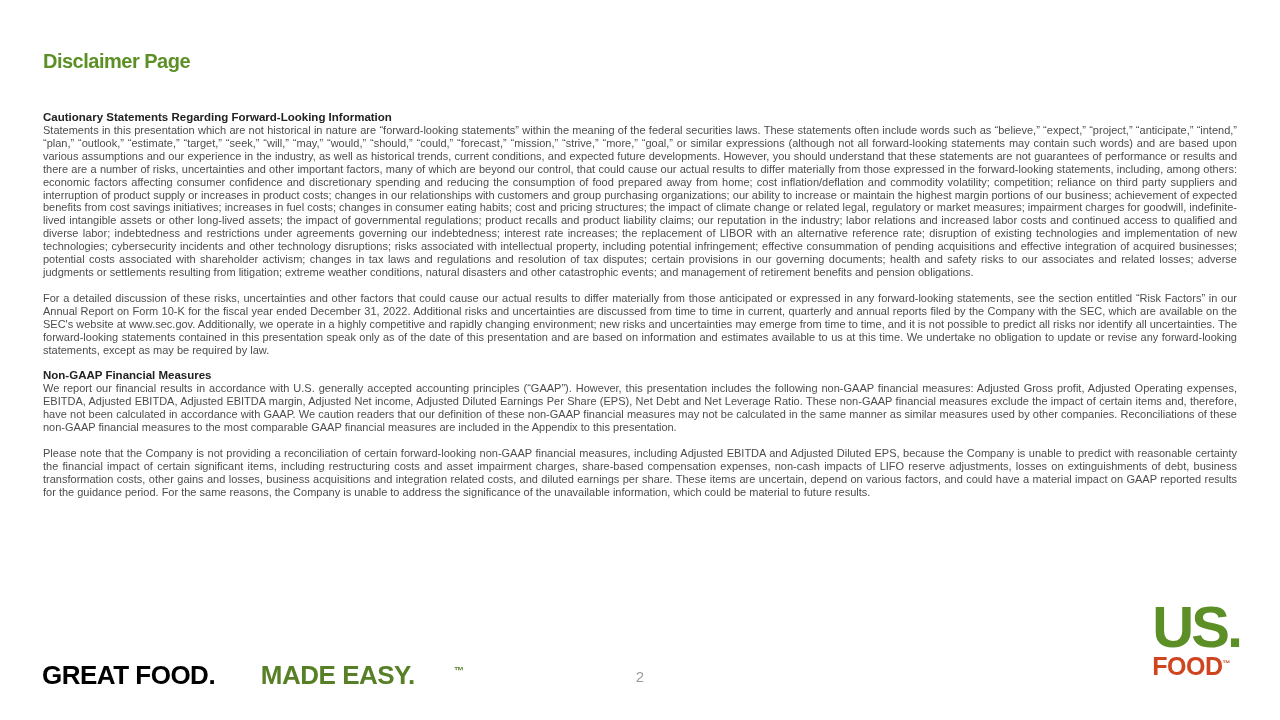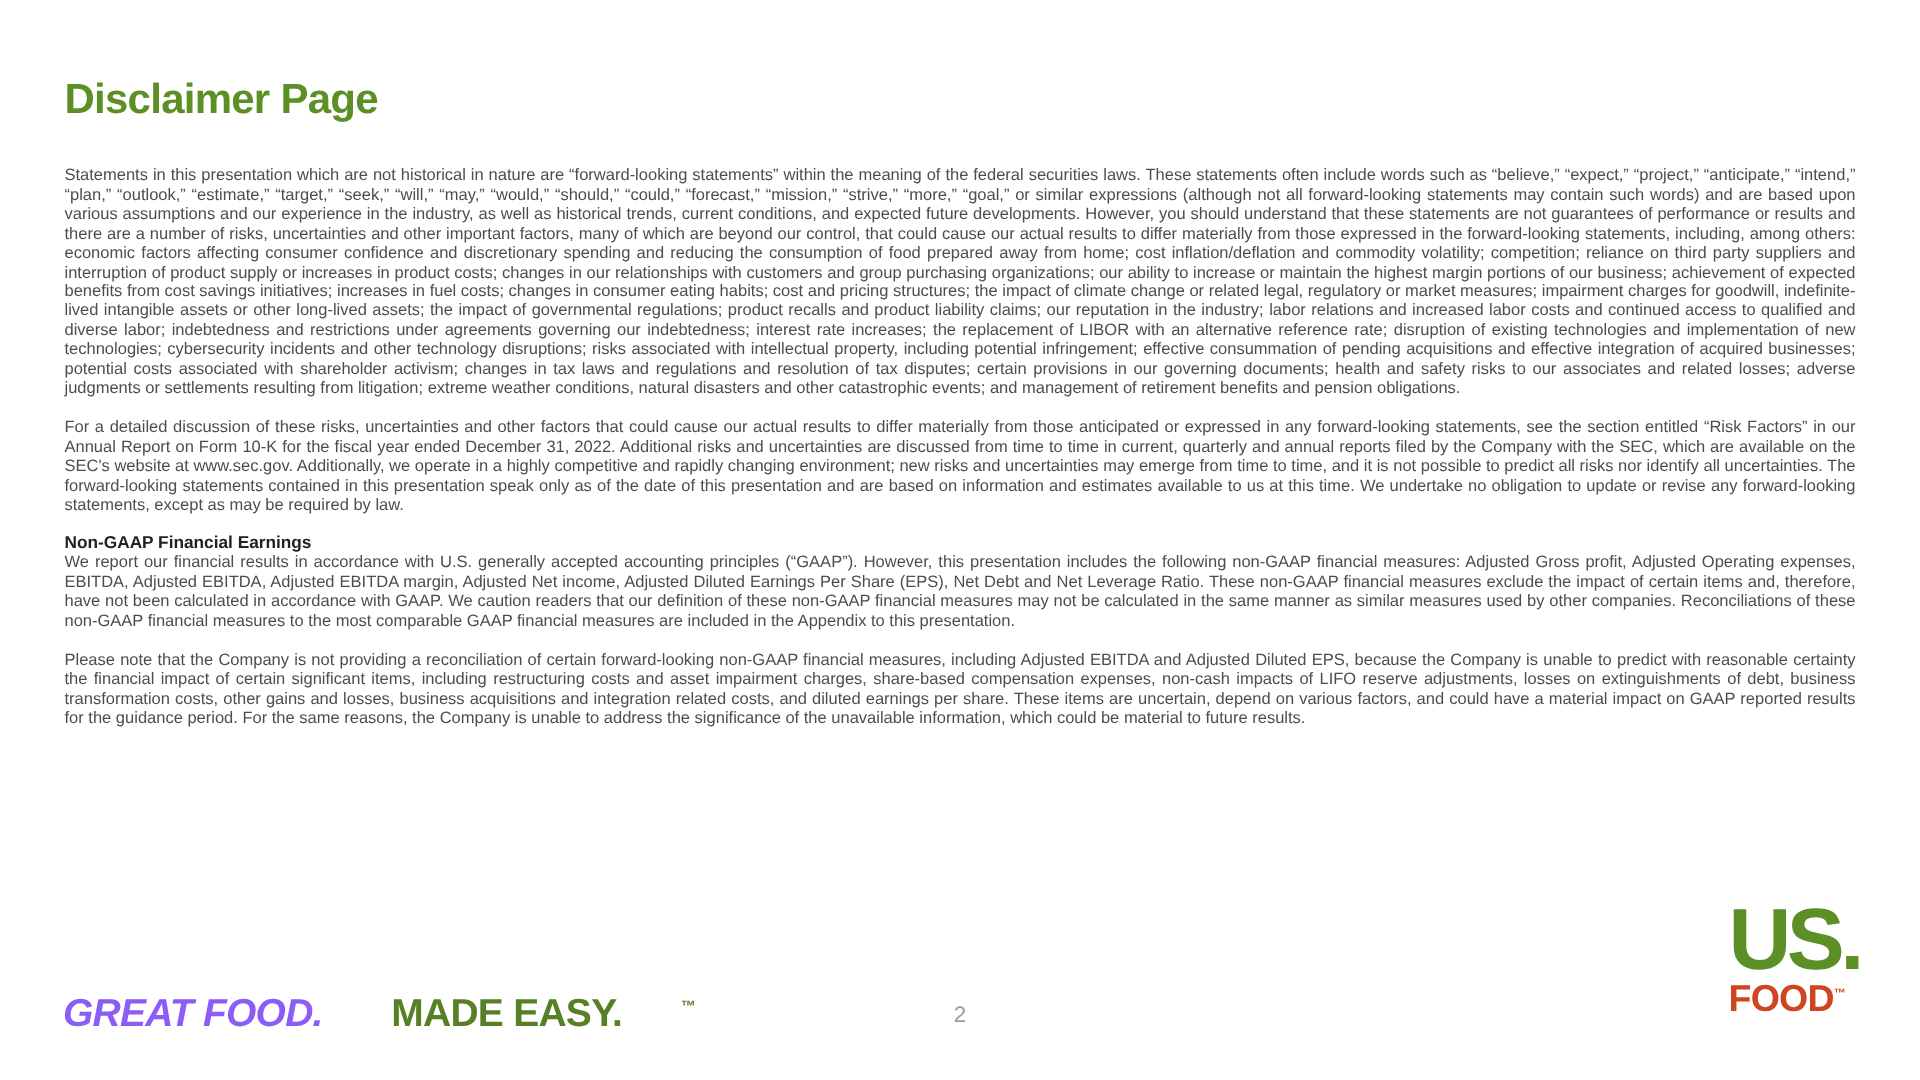--- a/index.html
+++ b/index.html
@@ -13,21 +13,21 @@
     width: 1280px;
     height: 720px;
     background: #ffffff;
     overflow: hidden;
   }
   .page-title {
     position: absolute;
     left: 43px;
     top: 50px;
     margin: 0;
-    font-size: 28px;
+    font-size: 20px;
     font-weight: bold;
     letter-spacing: -0.5px;
     color: #5C8F25;
   }
   .content {
     position: absolute;
     left: 43px;
     top: 111px;
     width: 1194px;
   }
@@ -48,21 +48,21 @@
   .gap-before { margin-top: 13px !important; }
   .footer-tagline {
     position: absolute;
     left: 42px;
     top: 660px;
     font-size: 26px;
     font-weight: bold;
     letter-spacing: -0.5px;
     white-space: nowrap;
   }
-  .tg-orange { color: #8b5cf6; font-style: italic; }
+  .tg-orange { color: #000000; }
   .tg-green  { color: #567F26; margin-left: 39px; }
   .tg-tm {
     font-size: 10px;
     vertical-align: super;
     letter-spacing: 0;
   }
   .page-number {
     position: absolute;
     left: 0;
     right: 0;
@@ -99,26 +99,27 @@
 </style>
 </head>
 <body>
 
 <div class="slide">
 
   <h1 class="page-title">Disclaimer Page</h1>
 
   <div class="content">
 
+    <h2 class="section-heading">Cautionary Statements Regarding Forward-Looking Information</h2>
 
     <p>Statements in this presentation which are not historical in nature are “forward-looking statements” within the meaning of the federal securities laws. These statements often include words such as “believe,” “expect,” “project,” “anticipate,” “intend,” “plan,” “outlook,” “estimate,” “target,” “seek,” “will,” “may,” “would,” “should,” “could,” “forecast,” “mission,” “strive,” “more,” “goal,” or similar expressions (although not all forward-looking statements may contain such words) and are based upon various assumptions and our experience in the industry, as well as historical trends, current conditions, and expected future developments. However, you should understand that these statements are not guarantees of performance or results and there are a number of risks, uncertainties and other important factors, many of which are beyond our control, that could cause our actual results to differ materially from those expressed in the forward-looking statements, including, among others: economic factors affecting consumer confidence and discretionary spending and reducing the consumption of food prepared away from home; cost inflation/deflation and commodity volatility; competition; reliance on third party suppliers and interruption of product supply or increases in product costs; changes in our relationships with customers and group purchasing organizations; our ability to increase or maintain the highest margin portions of our business; achievement of expected benefits from cost savings initiatives; increases in fuel costs; changes in consumer eating habits; cost and pricing structures; the impact of climate change or related legal, regulatory or market measures; impairment charges for goodwill, indefinite-lived intangible assets or other long-lived assets; the impact of governmental regulations; product recalls and product liability claims; our reputation in the industry; labor relations and increased labor costs and continued access to qualified and diverse labor; indebtedness and restrictions under agreements governing our indebtedness; interest rate increases; the replacement of LIBOR with an alternative reference rate; disruption of existing technologies and implementation of new technologies; cybersecurity incidents and other technology disruptions; risks associated with intellectual property, including potential infringement; effective consummation of pending acquisitions and effective integration of acquired businesses; potential costs associated with shareholder activism; changes in tax laws and regulations and resolution of tax disputes; certain provisions in our governing documents; health and safety risks to our associates and related losses; adverse judgments or settlements resulting from litigation; extreme weather conditions, natural disasters and other catastrophic events; and management of retirement benefits and pension obligations.</p>
 
     <p class="gap-before">For a detailed discussion of these risks, uncertainties and other factors that could cause our actual results to differ materially from those anticipated or expressed in any forward-looking statements, see the section entitled “Risk Factors” in our Annual Report on Form 10-K for the fiscal year ended December 31, 2022. Additional risks and uncertainties are discussed from time to time in current, quarterly and annual reports filed by the Company with the SEC, which are available on the SEC's website at www.sec.gov. Additionally, we operate in a highly competitive and rapidly changing environment; new risks and uncertainties may emerge from time to time, and it is not possible to predict all risks nor identify all uncertainties. The forward-looking statements contained in this presentation speak only as of the date of this presentation and are based on information and estimates available to us at this time. We undertake no obligation to update or revise any forward-looking statements, except as may be required by law.</p>
 
-    <h2 class="section-heading gap-before">Non-GAAP Financial Earnings</h2>
+    <h2 class="section-heading gap-before">Non-GAAP Financial Measures</h2>
 
     <p>We report our financial results in accordance with U.S. generally accepted accounting principles (“GAAP”). However, this presentation includes the following non-GAAP financial measures: Adjusted Gross profit, Adjusted Operating expenses, EBITDA, Adjusted EBITDA, Adjusted EBITDA margin, Adjusted Net income, Adjusted Diluted Earnings Per Share (EPS), Net Debt and Net Leverage Ratio. These non-GAAP financial measures exclude the impact of certain items and, therefore, have not been calculated in accordance with GAAP. We caution readers that our definition of these non-GAAP financial measures may not be calculated in the same manner as similar measures used by other companies. Reconciliations of these non-GAAP financial measures to the most comparable GAAP financial measures are included in the Appendix to this presentation.</p>
 
     <p class="gap-before">Please note that the Company is not providing a reconciliation of certain forward-looking non-GAAP financial measures, including Adjusted EBITDA and Adjusted Diluted EPS, because the Company is unable to predict with reasonable certainty the financial impact of certain significant items, including restructuring costs and asset impairment charges, share-based compensation expenses, non-cash impacts of LIFO reserve adjustments, losses on extinguishments of debt, business transformation costs, other gains and losses, business acquisitions and integration related costs, and diluted earnings per share. These items are uncertain, depend on various factors, and could have a material impact on GAAP reported results for the guidance period. For the same reasons, the Company is unable to address the significance of the unavailable information, which could be material to future results.</p>
 
   </div>
 
   <div class="footer-tagline">
     <span class="tg-orange">GREAT FOOD.</span><span class="tg-green"> MADE EASY.</span><span class="tg-tm tg-green">™</span>
   </div>

